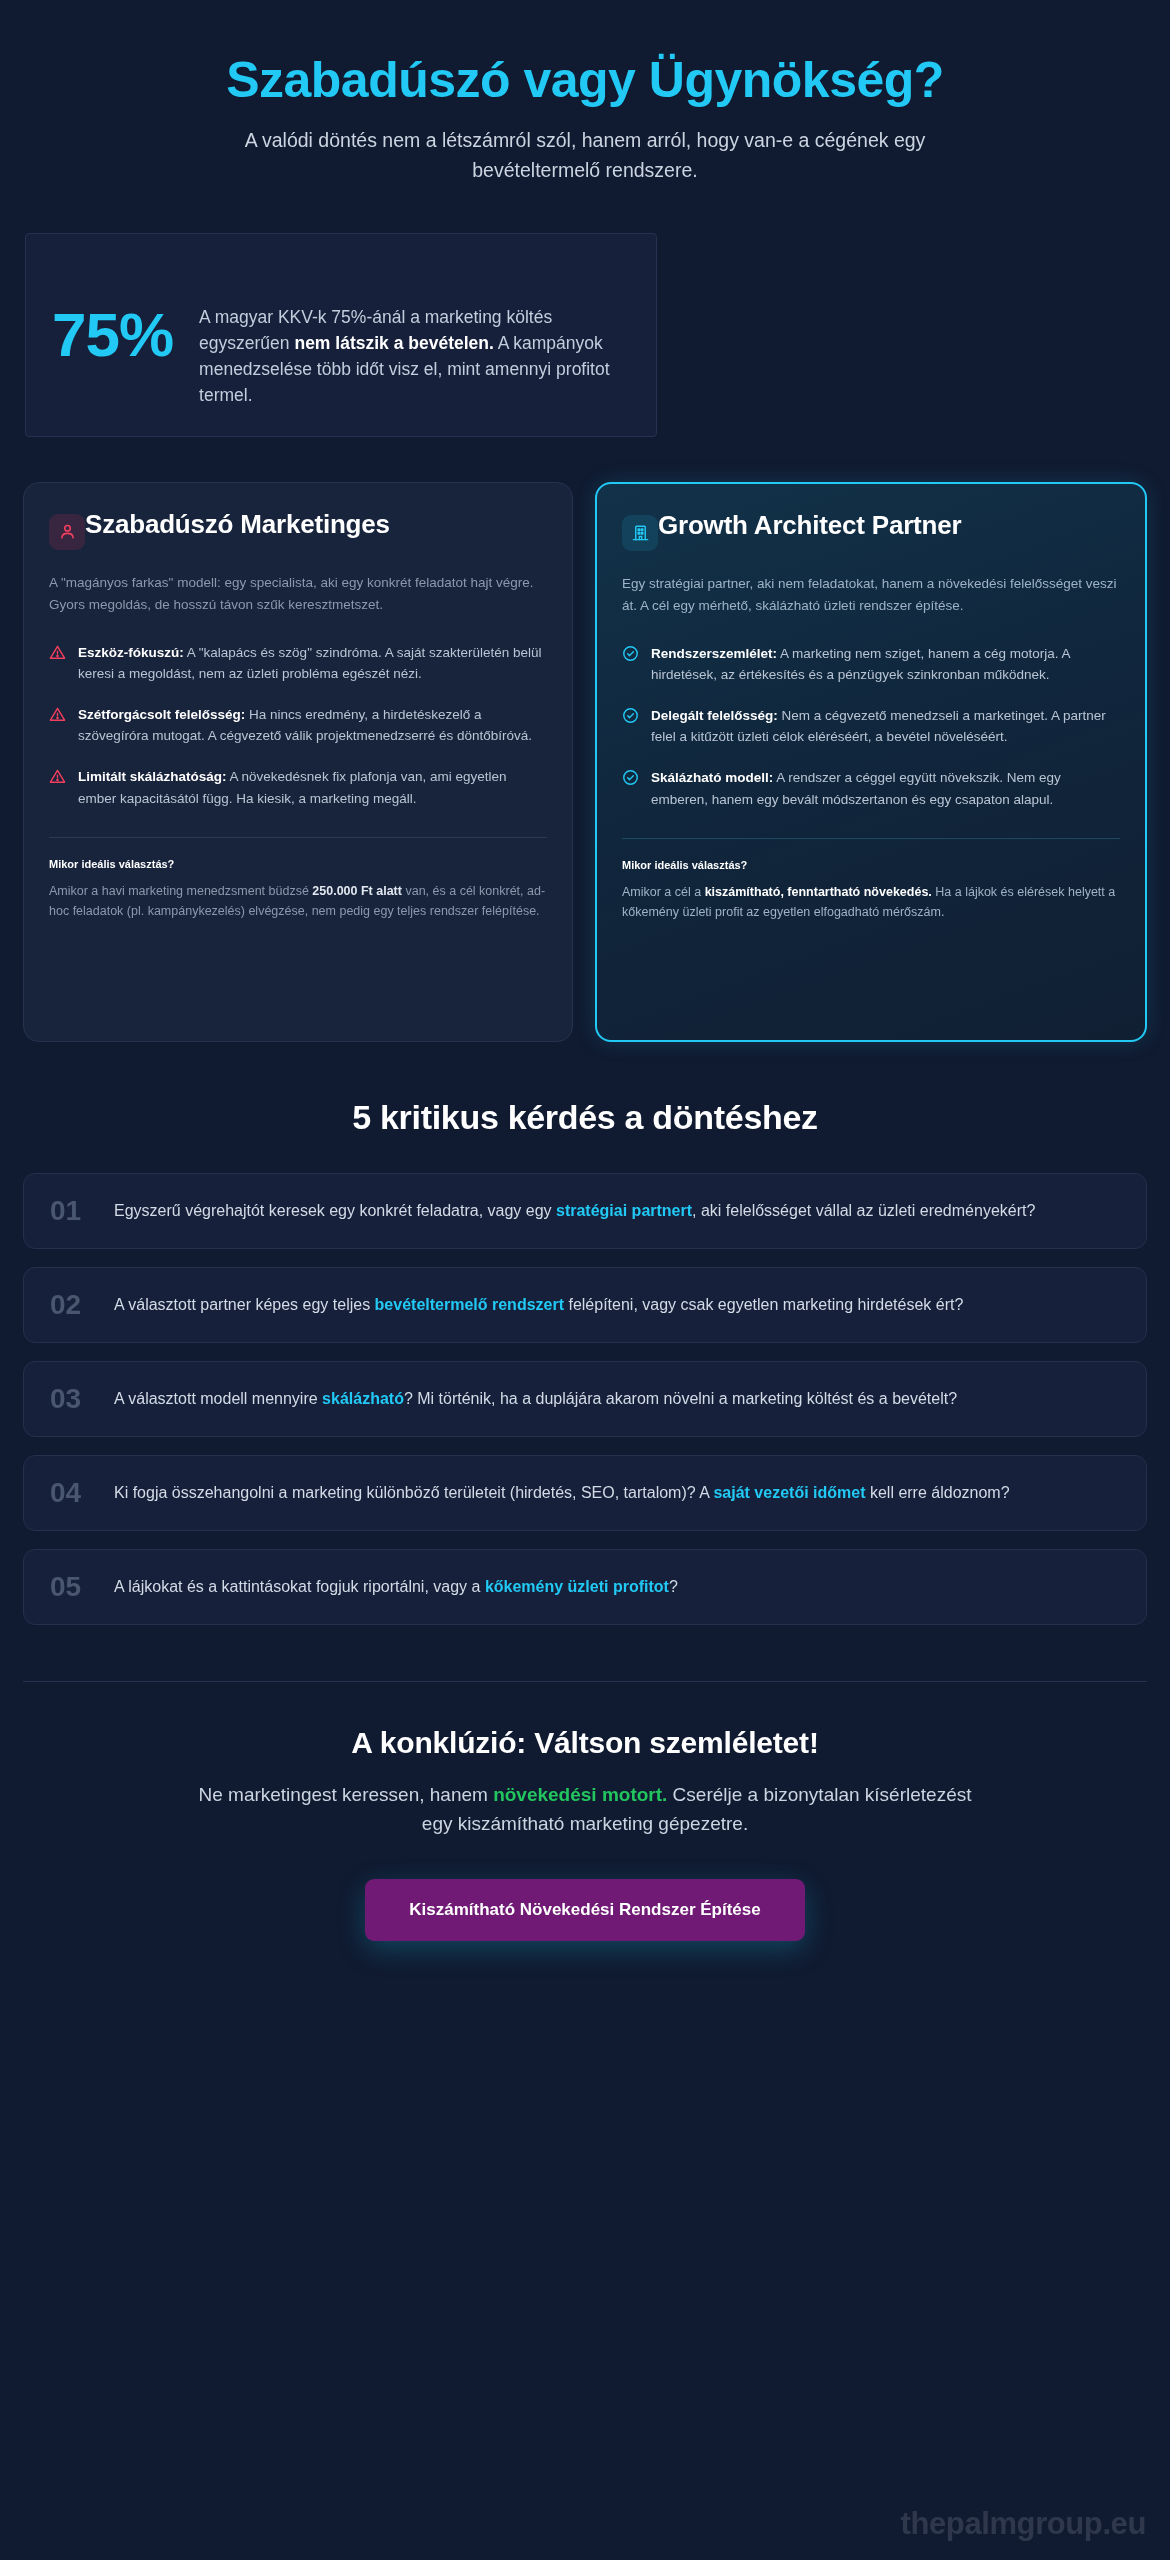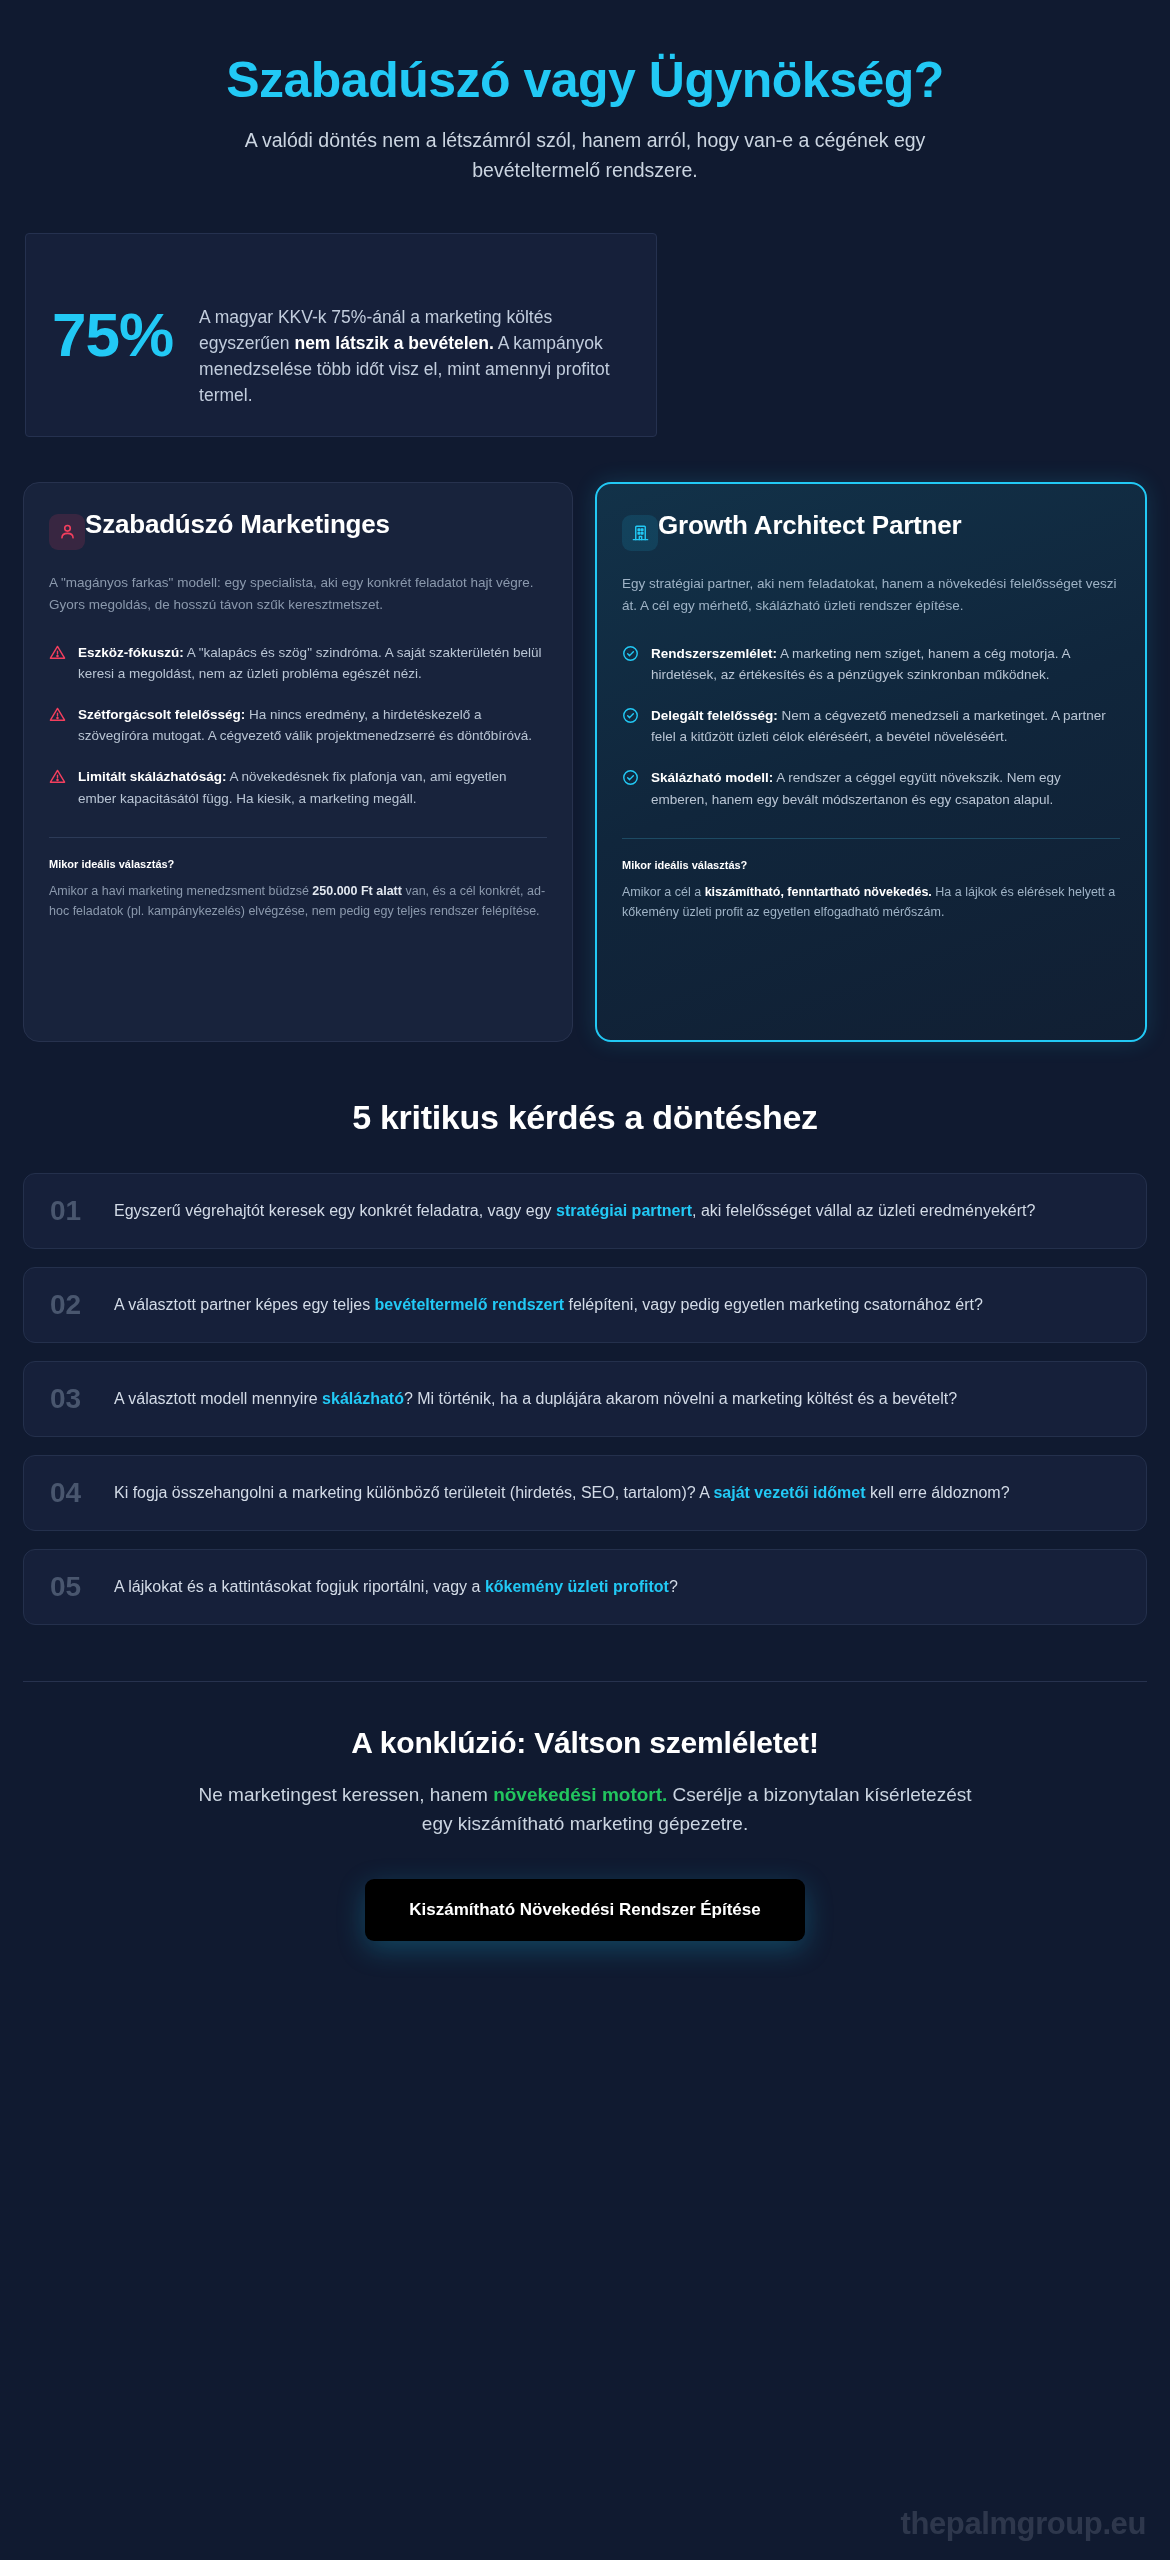--- a/index.html
+++ b/index.html
@@ -230,21 +230,21 @@
     font-size: 19px;
     line-height: 1.55;
     color: #cbd5e1;
   }
   .concl-text b { color: #22c55e; font-weight: 700; }
 
   .cta-wrap { margin-top: 40px; text-align: center; }
 
   .cta {
     display: inline-block;
-    background: #000000;
+    background: #701a75;
     color: #ffffff;
     font-size: 17px;
     font-weight: 700;
     border: none;
     border-radius: 9px;
     padding: 21px 44px;
     cursor: pointer;
     box-shadow: 0 8px 28px rgba(23,182,221,0.28);
     font-family: "Liberation Sans", sans-serif;
   }
@@ -397,21 +397,21 @@
 
     <div class="q-list">
 
       <div class="q-item">
         <div class="q-num">01</div>
         <div class="q-text"><span>Egyszerű végrehajtót keresek egy konkrét feladatra, vagy egy </span><b>stratégiai partnert</b><span>, aki felelősséget vállal az üzleti eredményekért?</span></div>
       </div>
 
       <div class="q-item">
         <div class="q-num">02</div>
-        <div class="q-text"><span>A választott partner képes egy teljes </span><b>bevételtermelő rendszert</b><span> felépíteni, vagy pedig egyetlen marketing csatornához ért?</span></div>
+        <div class="q-text"><span>A választott partner képes egy teljes </span><b>bevételtermelő rendszert</b><span> felépíteni, vagy csak egyetlen marketing hirdetések ért?</span></div>
       </div>
 
       <div class="q-item">
         <div class="q-num">03</div>
         <div class="q-text"><span>A választott modell mennyire </span><b>skálázható</b><span>? Mi történik, ha a duplájára akarom növelni a marketing költést és a bevételt?</span></div>
       </div>
 
       <div class="q-item">
         <div class="q-num">04</div>
         <div class="q-text"><span>Ki fogja összehangolni a marketing különböző területeit (hirdetés, SEO, tartalom)? A </span><b>saját vezetői időmet</b><span> kell erre áldoznom?</span></div>

